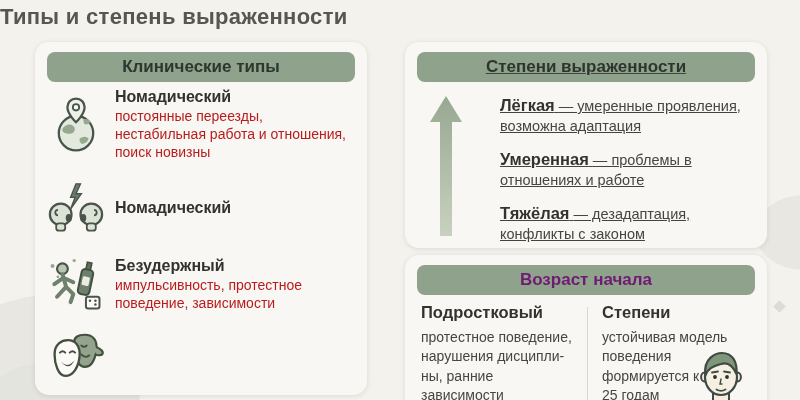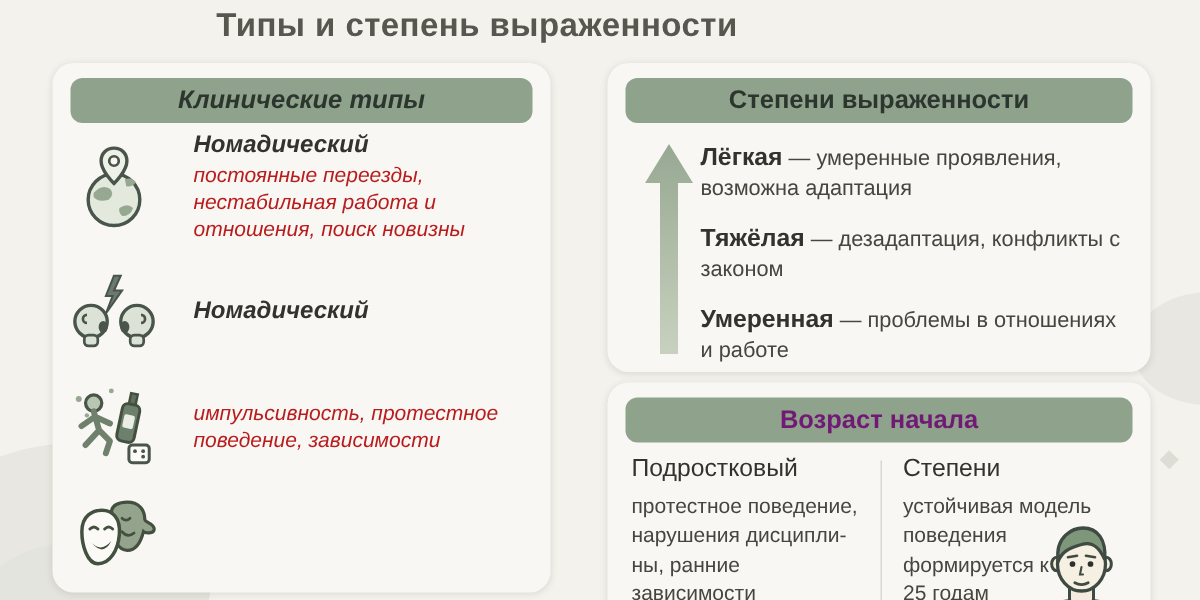--- a/index.html
+++ b/index.html
@@ -5,53 +5,53 @@
   html,body{margin:0;padding:0;}
   body{
     width:800px;height:400px;overflow:hidden;position:relative;
     background:#f4f2ed;
     font-family:"Liberation Sans", sans-serif;
     color:#44443f;
   }
   .cloud{position:absolute;background:#e8e7e1;border-radius:50%;}
   .diamond{position:absolute;width:9px;height:9px;background:#dddcd5;transform:rotate(45deg);}
   .page-title{
-    position:absolute;top:4px;left:0;width:636px;text-align:center;
+    position:absolute;top:4px;left:0;width:636px;
     font-size:22px;font-weight:600;color:#57564f;letter-spacing:.3px;
   }
   .card{
     position:absolute;background:#f8f7f4;border-radius:14px;
     box-shadow:0 1px 5px rgba(70,70,60,.14);
   }
-  .card-left{left:35px;top:42px;width:332px;height:353px;font-style:italic;}
-  .card-severity{left:405px;top:42px;width:362px;height:206px;}
+  .card-left{left:35px;top:42px;width:332px;height:353px;}
+  .card-severity{left:405px;top:42px;width:362px;height:206px;text-decoration:underline;}
   .card-age{left:405px;top:255px;width:362px;height:160px;}
   .panel-header{
     margin:10px 12px 0 12px;height:30px;line-height:30px;border-radius:8px;
     background:#8fa28b;text-align:center;
     font-size:17px;font-weight:bold;color:#2c362f;
   }
   .panel-header.light{color:#701a75;}
   
   .type-list{padding:6px 14px 6px 10px;display:flex;flex-direction:column;justify-content:space-between;height:295px;}
-  .type-item{display:flex;align-items:center;gap:22px;}
+  .type-item{display:flex;align-items:center;gap:8px;}
   .type-icon{width:62px;flex:0 0 62px;display:flex;justify-content:center;align-items:center;}
   .ti-title{font-size:16px;font-weight:bold;color:#33332e;margin-bottom:2px;}
   .ti-desc{font-size:14px;line-height:1.28;color:#b91c1c;}
   
   .sev-arrow{position:absolute;left:24px;top:54px;}
-  .sev-content{padding:13px 14px 0 62px;}
+  .sev-content{padding:13px 14px 0 95px;}
   .sev-item{margin-bottom:13px;font-size:14.5px;line-height:1.32;color:#46463f;}
   .sev-name{font-size:16.5px;font-weight:bold;color:#33332e;}
   
   .age-cols{display:flex;padding:8px 12px 0 16px;}
   .age-col{flex:1;}
   .age-col.first{flex:0 0 158px;padding-right:8px;}
   .age-divider{width:1px;background:#d9d7d0;margin:4px 14px 0 0;height:100px;flex:0 0 1px;}
-  .age-title{font-size:16.5px;font-weight:normal;color:#33332e;margin-bottom:6px;}
+  .age-title{font-size:16.5px;font-weight:bold;color:#33332e;margin-bottom:6px;}
   .age-desc{font-size:14px;line-height:1.38;color:#46463f;}
   .age-col.second .age-desc{max-width:130px;}
   .man-figure{position:absolute;right:4px;bottom:-12px;}
 </style>
 </head>
 <body>
 
 <div class="cloud" style="left:-45px;top:295px;width:200px;height:115px;"></div>
 <div class="cloud" style="left:-10px;top:360px;width:150px;height:70px;background:#e4e4de;"></div>
 <div class="cloud" style="left:755px;top:195px;width:100px;height:75px;"></div>
@@ -115,20 +115,21 @@
             <rect x="36" y="14" width="13" height="28" rx="4" fill="#6d7f6d" stroke="#44503f" stroke-width="2.2"></rect>
             <rect x="38.5" y="22" width="8" height="10" rx="1.5" fill="#e9ede3"></rect>
           </g>
           <rect x="43" y="44" width="15" height="13" rx="2.5" fill="#fcfbf7" stroke="#49544a" stroke-width="2.2"></rect>
           <circle cx="47.5" cy="48.5" r="1.4" fill="#49544a"></circle>
           <circle cx="53.5" cy="52.5" r="1.4" fill="#49544a"></circle>
           <circle cx="53.5" cy="48.5" r="1.4" fill="#49544a"></circle>
         </svg>
       </span>
       <div class="ti-text">
+        <div class="ti-title">Безудержный</div>
         <div class="ti-desc">импульсивность, протестное поведение, зависимости</div>
       </div>
     </div>
 
     <div class="type-item">
       <span class="type-icon">
         <svg width="58" height="50" viewBox="0 0 64 56">
           <path d="M30 10 C30 4 36 2 42 2 C50 2 55 7 55 15 C55 17 62 18 62 22 C62 26 55 25 54 24 C52 32 48 38 42 38 C35 38 30 28 30 18 Z" fill="#93a38c" stroke="#44503f" stroke-width="2.4"></path>
           <path d="M38 14 q3 3 6 0" fill="none" stroke="#44503f" stroke-width="2" stroke-linecap="round"></path>
           <path d="M38 24 q4 5 9 1" fill="none" stroke="#44503f" stroke-width="2" stroke-linecap="round"></path>
@@ -157,26 +158,26 @@
       </defs>
       <path d="M17 0 L1 26 L11 26 L11 140 L23 140 L23 26 L33 26 Z" fill="url(#arrowGrad)"></path>
     </svg>
   </span>
   <div class="sev-content">
     <div class="sev-item">
       <span class="sev-name">Лёгкая</span>
       <span class="sev-desc">— умеренные проявления, возможна адаптация</span>
     </div>
     <div class="sev-item">
+      <span class="sev-name">Умеренная</span>
+      <span class="sev-desc">— проблемы в отношениях и работе</span>
+    </div>
+    <div class="sev-item">
       <span class="sev-name">Тяжёлая</span>
       <span class="sev-desc">— дезадаптация, конфликты с законом</span>
-    </div>
-    <div class="sev-item">
-      <span class="sev-name">Умеренная</span>
-      <span class="sev-desc">— проблемы в отношениях и работе</span>
     </div>
   </div>
 </div>
 
 <div class="card card-age">
   <div class="panel-header light">Возраст начала</div>
   <div class="age-cols">
     <div class="age-col first">
       <div class="age-title">Подростковый</div>
       <div class="age-desc">протестное поведение, нарушения дисципли­ны, ранние зависимости</div>

